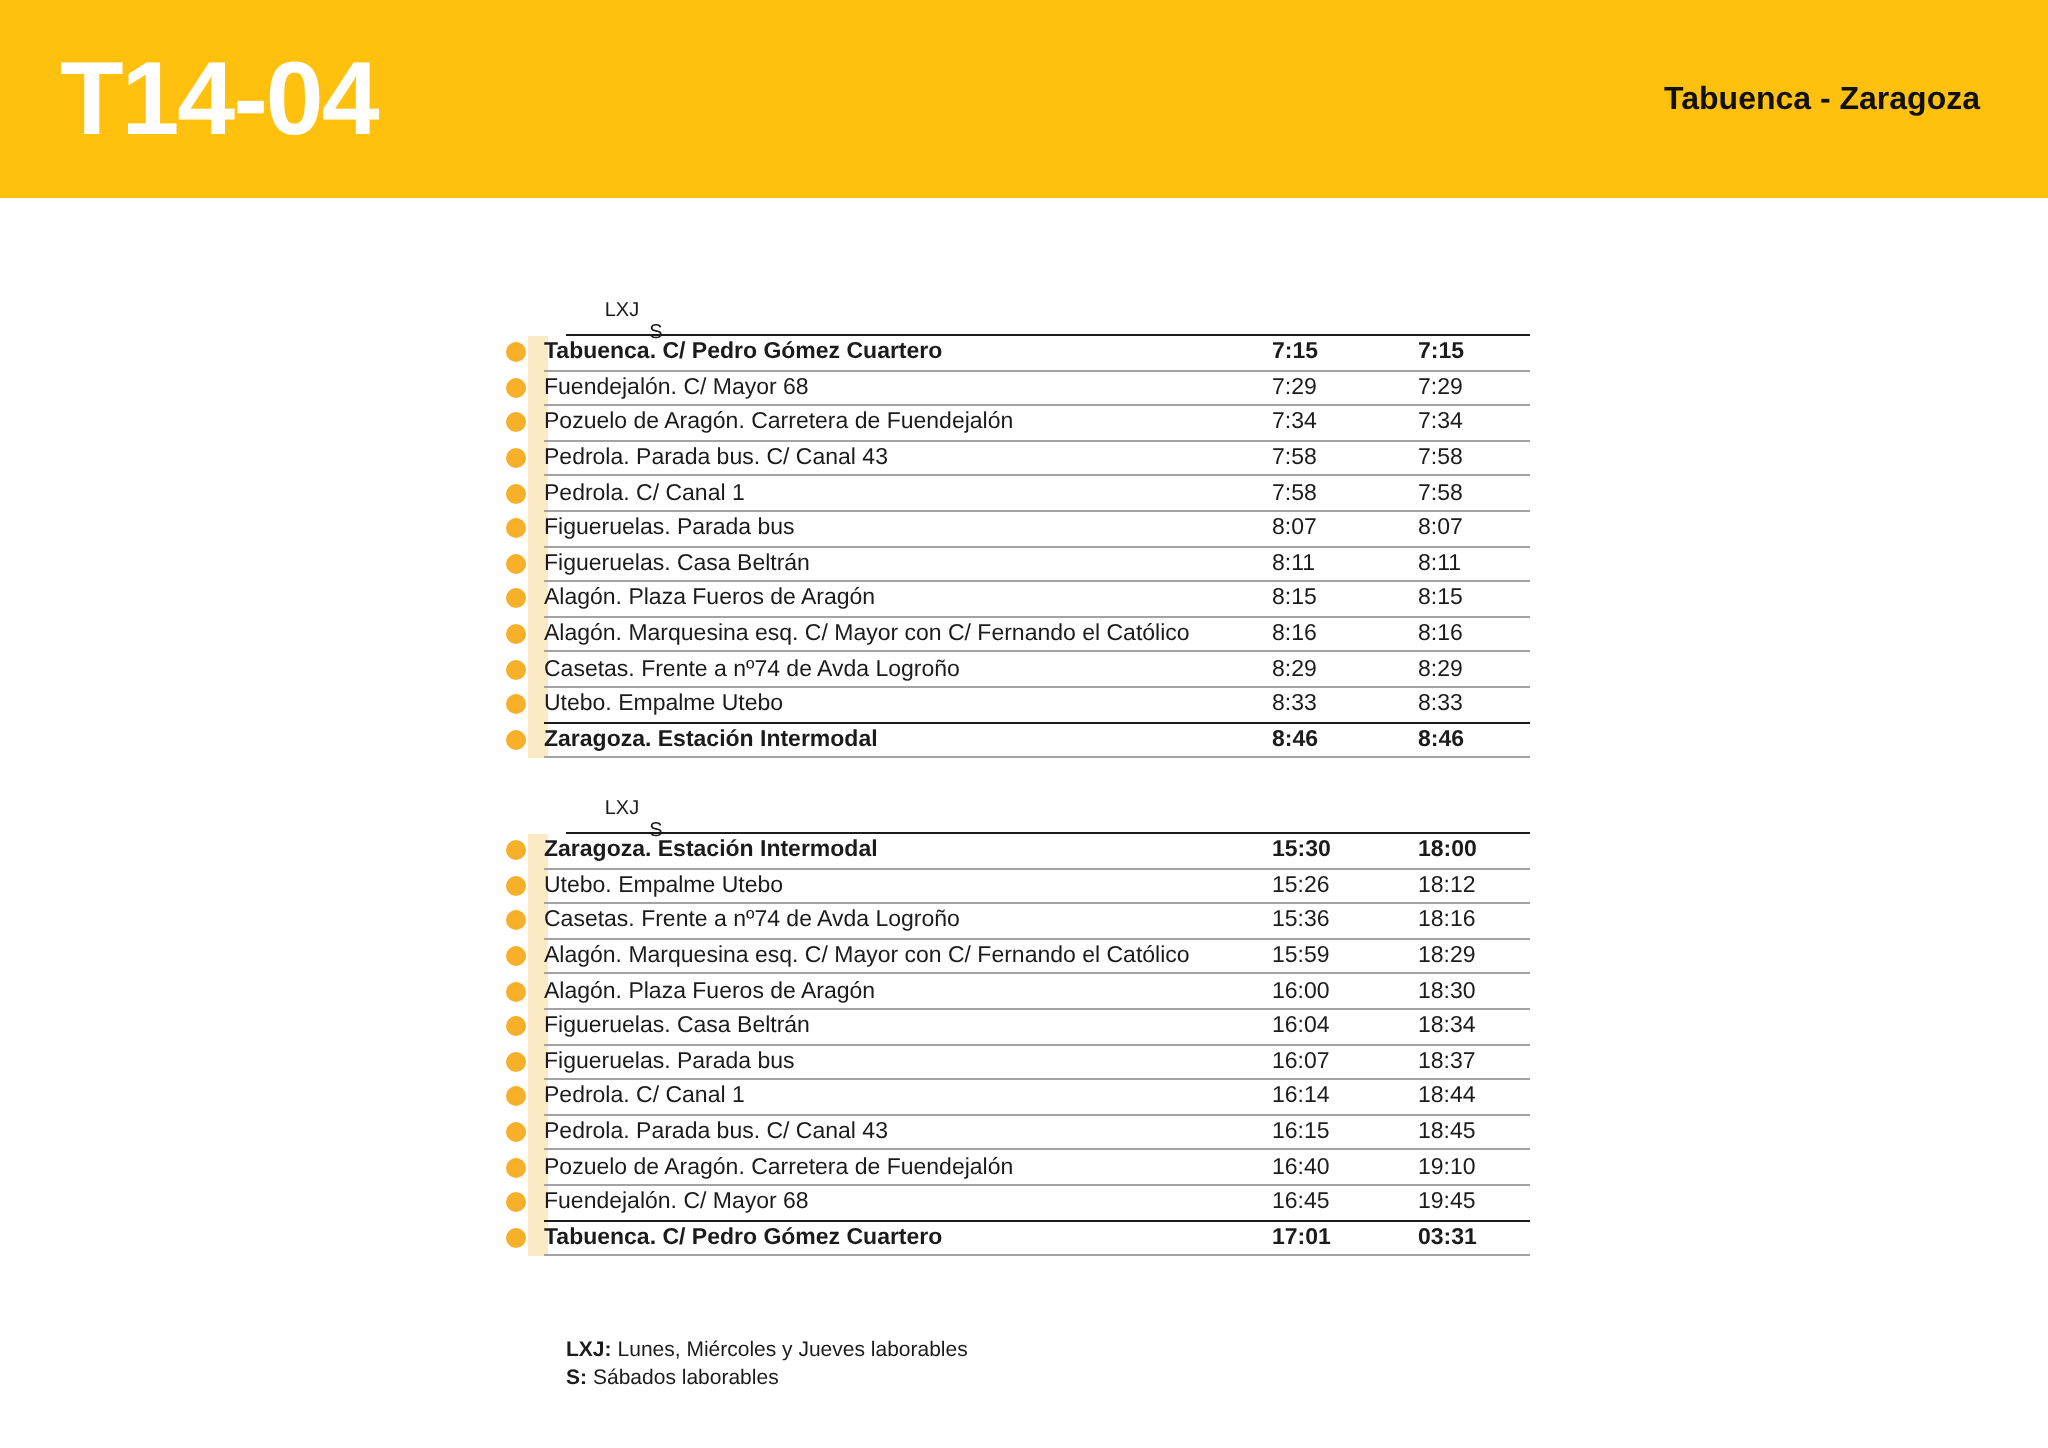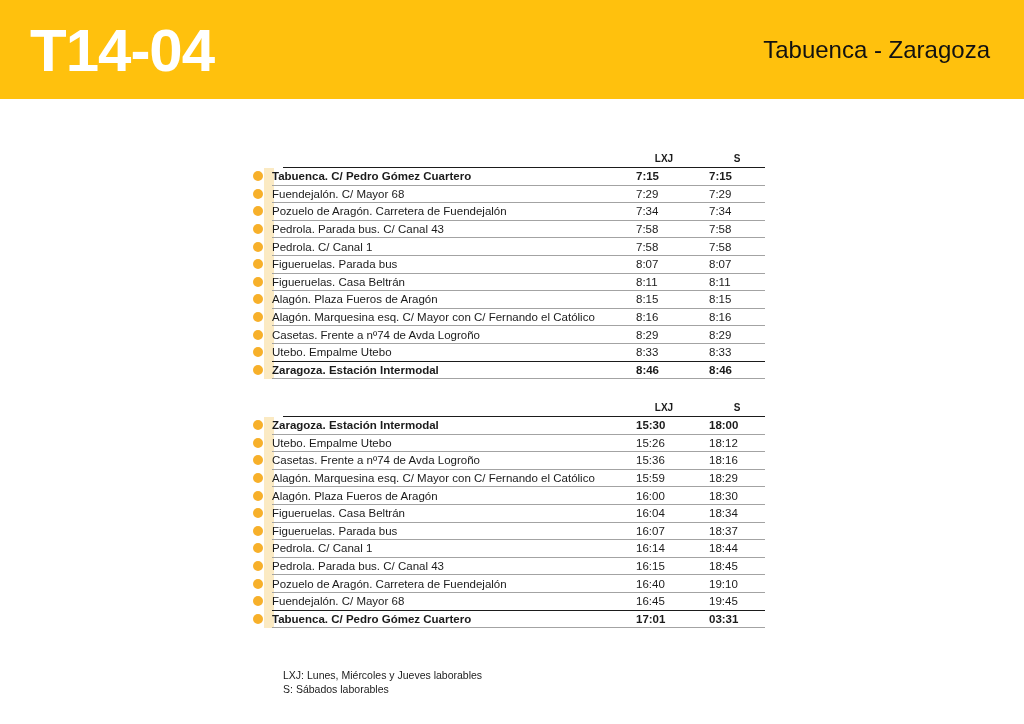--- a/index.html
+++ b/index.html
@@ -14,45 +14,45 @@
 
   
   .banner {
     position: absolute; top: 0; left: 0;
     width: 1024px; height: 99px;
     background: #FFC10D;
   }
   .line-code {
     position: absolute; left: 30px; top: 50%;
     transform: translateY(-50%);
-    font-size: 60px; font-weight: 700;
+    font-size: 52px; font-weight: 700;
     letter-spacing: -1px;
     color: #FFFFFF;
   }
   .routes {
     position: absolute; right: 34px; top: 50%;
     transform: translateY(-50%);
     text-align: left;
-    font-size: 24px; line-height: 21.5px;
-    font-weight: 400; color: #111111;
+    font-size: 16px; line-height: 21.5px;
+    font-weight: 700; color: #111111;
   }
 
   
   .timetable {
     position: absolute; left: 264px; width: 501px;
   }
   .tt1 { top: 150px; }
   .tt2 { top: 399px; }
 
   .tt-head {
     margin-left: 19px;
     height: 18px;
-    display: flex; align-items: center;
+    display: flex; 
     border-bottom: 1.5px solid #1B1B1B;
-    font-size: 10px; font-weight: 700;
+    font-size: 10px; font-weight: 400; flex-direction: column;
   }
   .th-stop { flex: 1; }
   .th-time { width: 56px; text-align: center; }
   .th-s { margin-left: 17px; }
 
   .tt-body { position: relative; }
   .strip {
     position: absolute; left: 0; top: 0; bottom: 0;
     width: 10px;
     background: #FBEAC3;
@@ -76,21 +76,21 @@
   .stop { flex: 1; white-space: nowrap; overflow: hidden; padding-right: 6px; }
   .time { width: 56px; text-align: left; }
   .time-s { margin-left: 17px; }
 
   
   .legend {
     position: absolute; left: 283px; top: 668px;
     font-size: 10.5px; line-height: 14px;
     color: #1B1B1B;
   }
-  .legend .b { font-weight: 400; margin-right: 3px; }
+  .legend .b { font-weight: 700; margin-right: 3px; }
 </style>
 </head>
 <body>
 
 <header class="banner">
   <div class="line-code">T14-04</div>
   <div class="routes">
     <div class="route">Tabuenca - Zaragoza</div>
   </div>
 </header>

